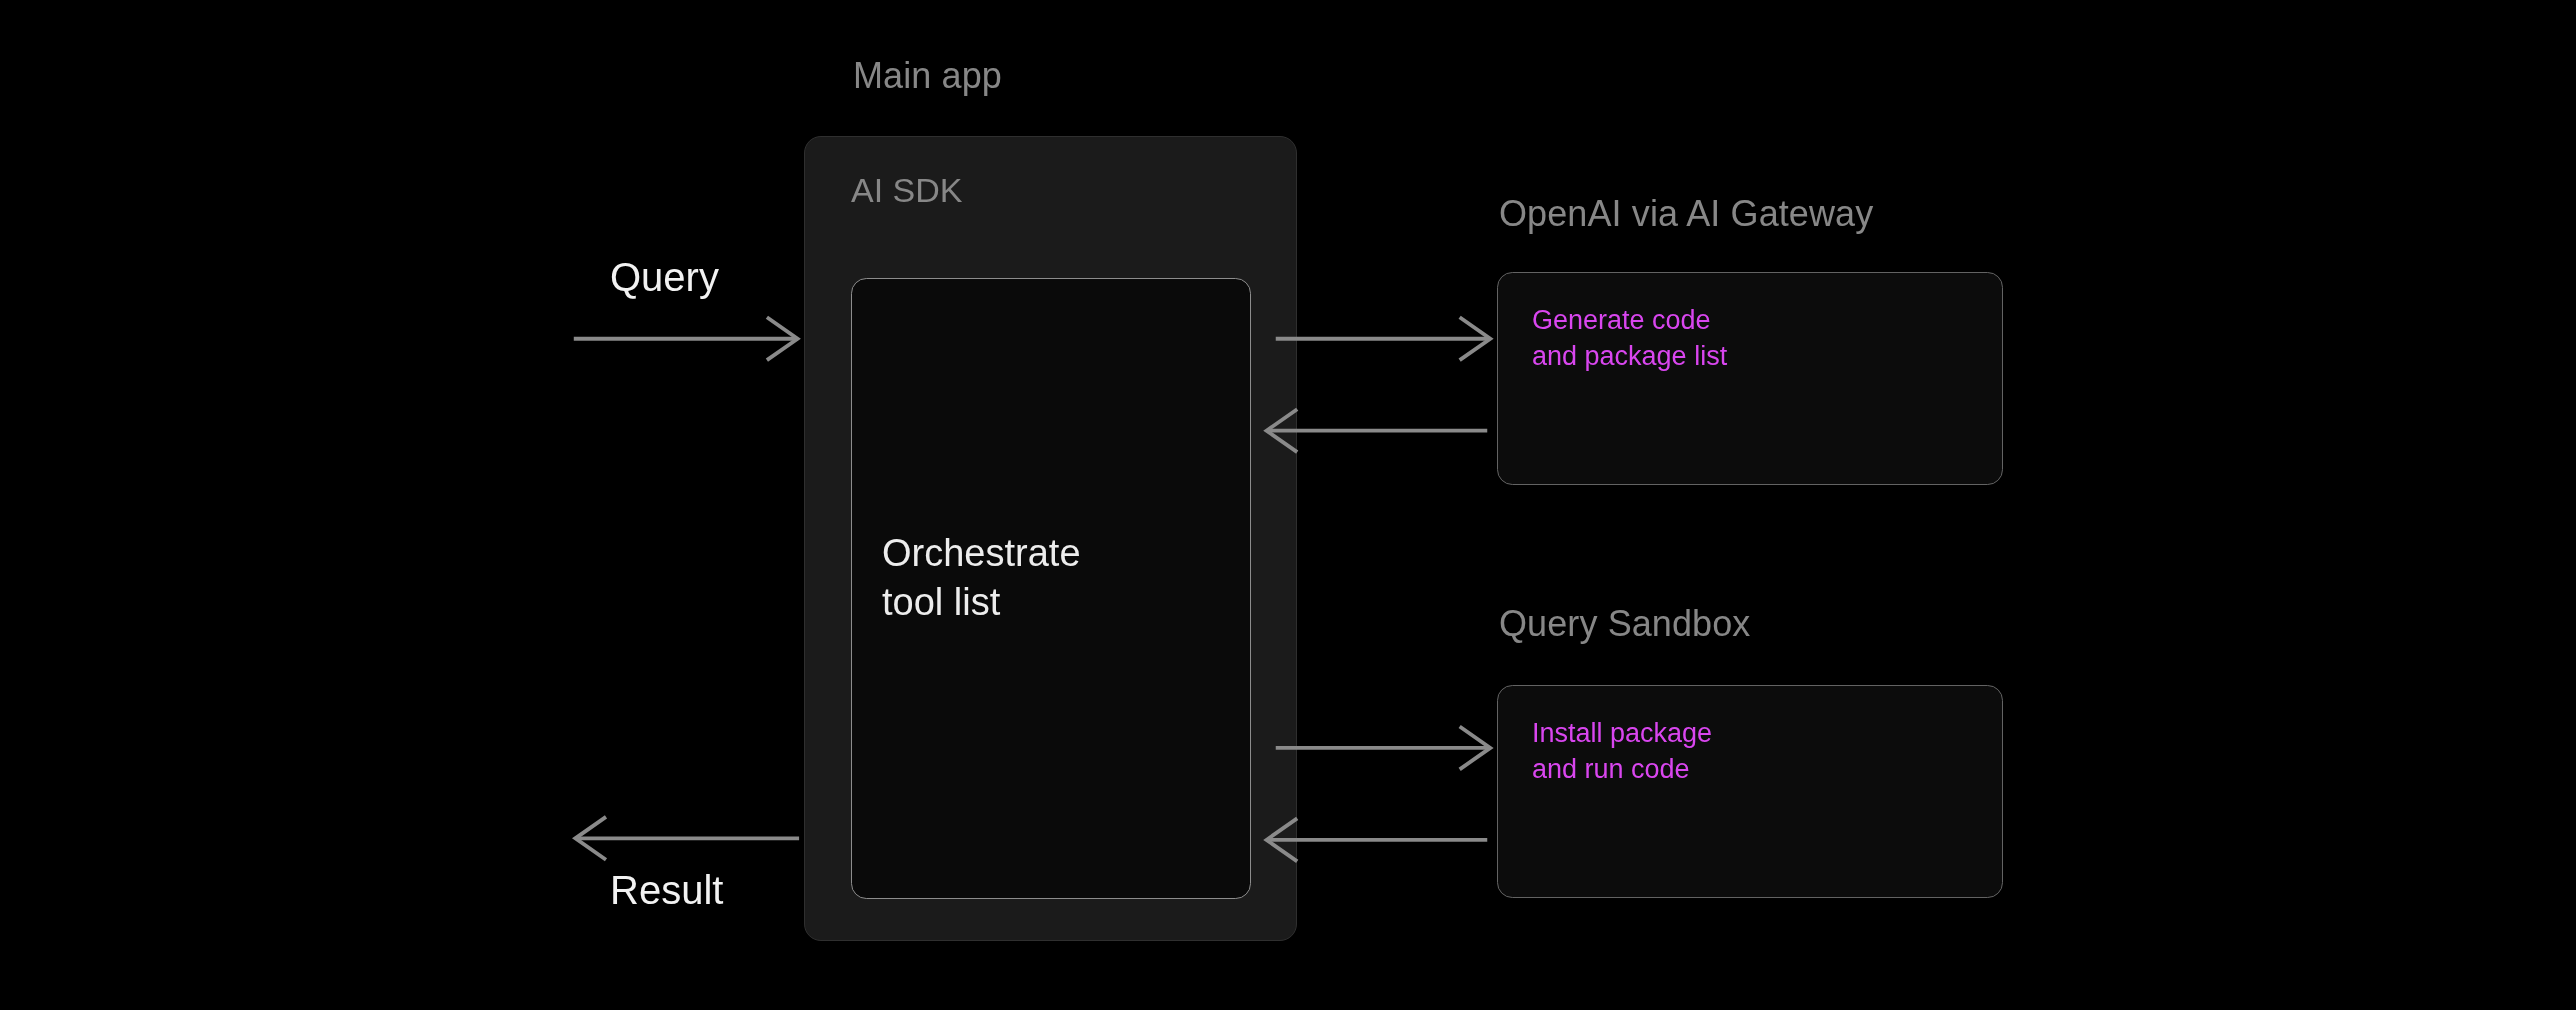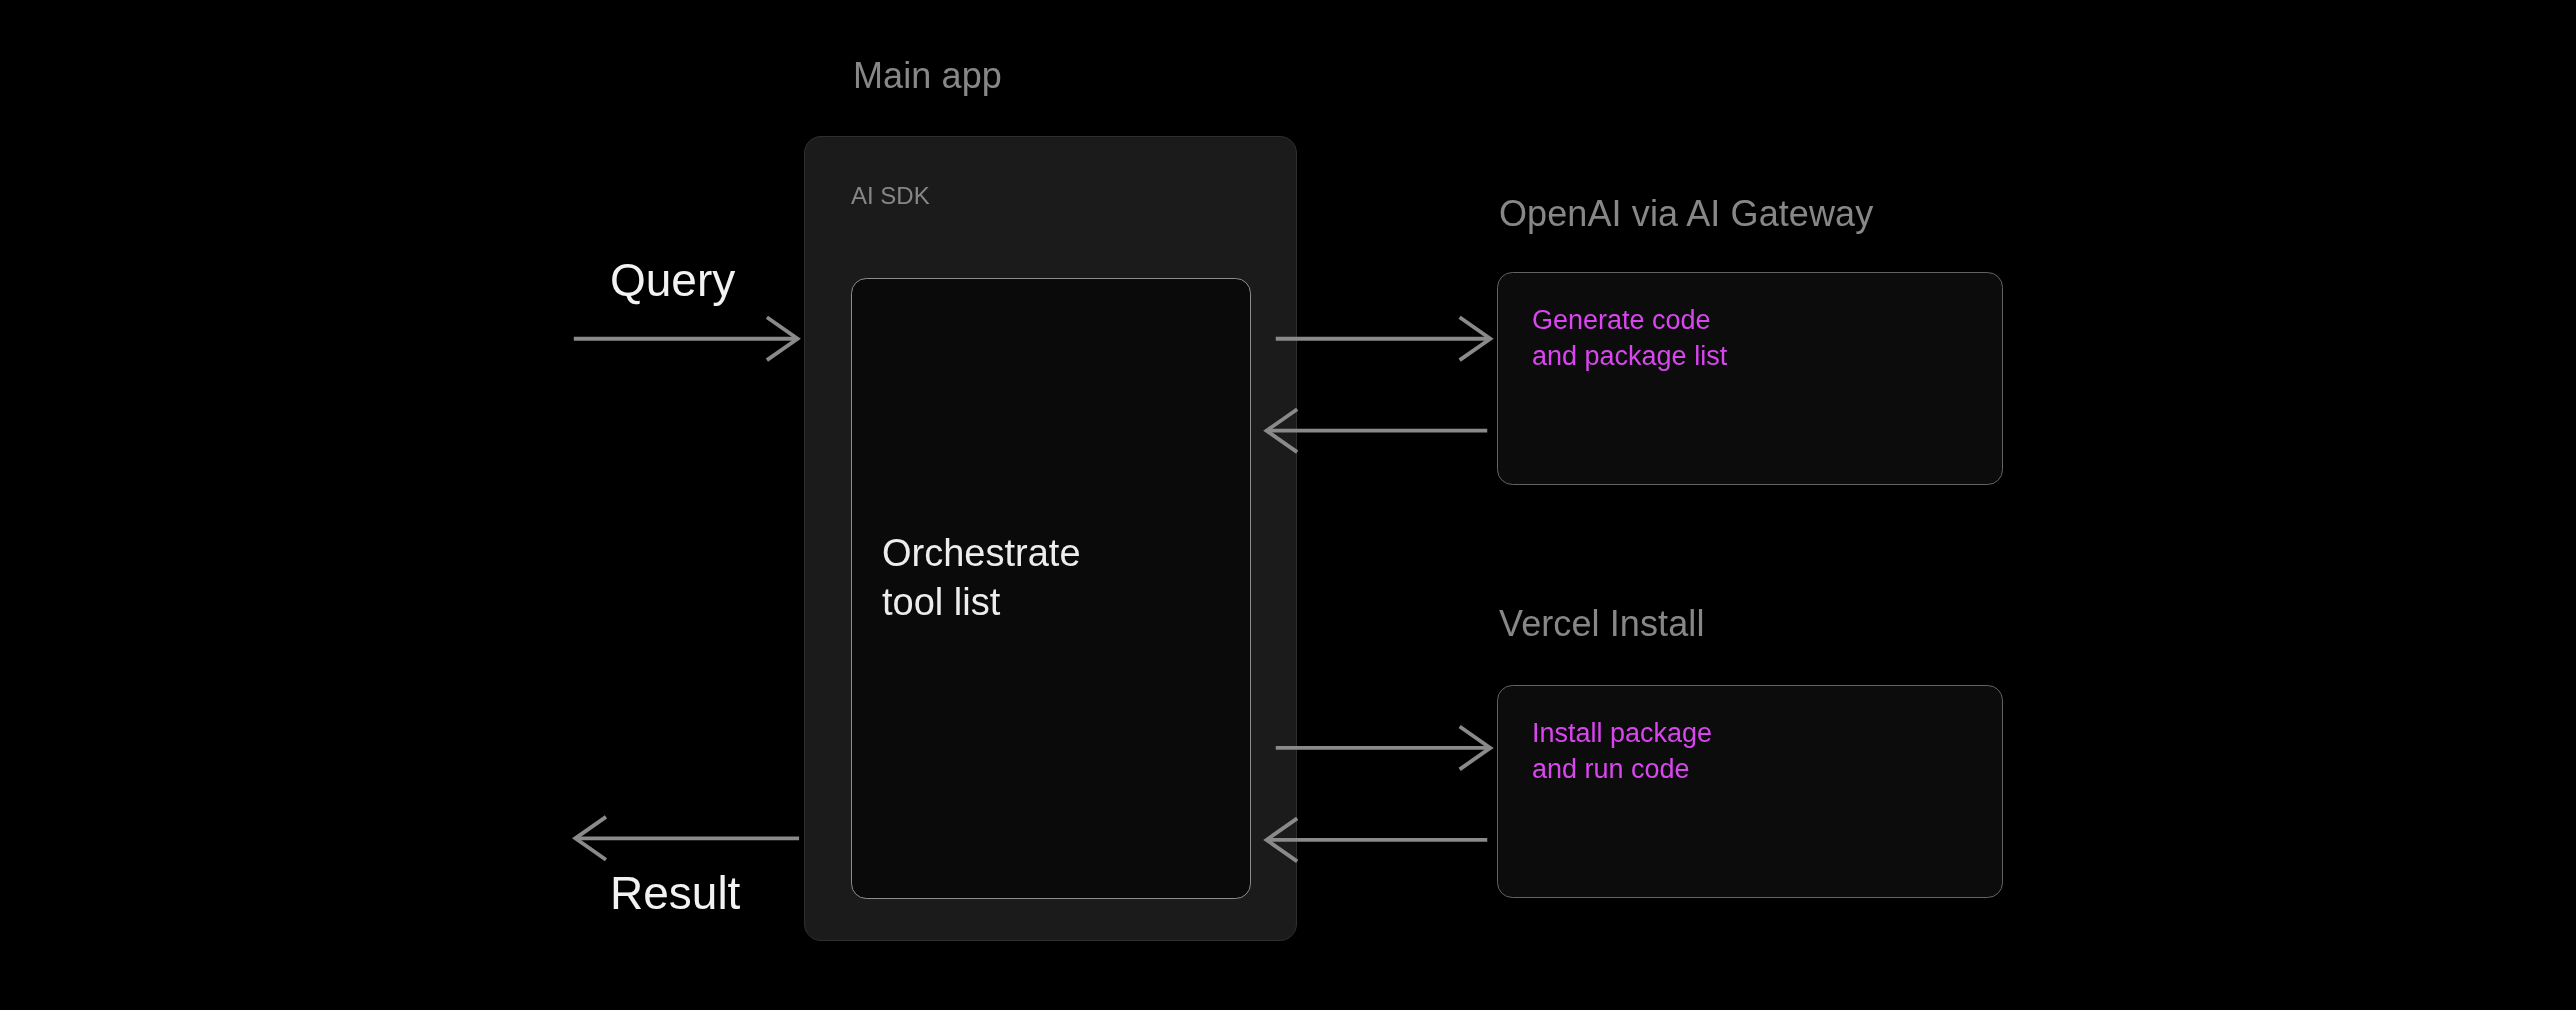--- a/index.html
+++ b/index.html
@@ -47,23 +47,23 @@
     height: 805px;
     background: #1b1b1b;
     border: 0.8px solid #2f2f2f;
     border-radius: 17px;
     box-sizing: border-box;
   }
 
   .inner-label {
     position: absolute;
     left: 851px;
-    top: 184px;
+    top: 173px;
     color: #878787;
-    font-size: 24px;
+    font-size: 34px;
     line-height: 1;
     white-space: nowrap;
   }
 
   
   .inner-card {
     position: absolute;
     left: 851px;
     top: 278px;
     width: 400px;
@@ -105,21 +105,21 @@
     color: #d946ef;
     font-size: 27px;
     line-height: 1.32;
     white-space: pre-line;
   }
 
   
   .io-label {
     position: absolute;
     color: #f2f2f2;
-    font-size: 46px;
+    font-size: 40px;
     line-height: 1;
     white-space: nowrap;
   }
   #label-query  { left: 610px; top: 257px; }
   #label-result { left: 610px; top: 870px; text-align: center; }
 
   
   .arrow-layer {
     position: absolute;
     left: 0;
@@ -157,21 +157,21 @@
   <div class="inner-card-text">Orchestrate
 tool list</div>
 
   <div class="caption" id="caption-openai">OpenAI via AI Gateway</div>
 
   <div class="service-box" id="box-openai">
     <div class="service-box-text">Generate code
 and package list</div>
   </div>
 
-  <div class="caption" id="caption-sandbox">Vercel Install</div>
+  <div class="caption" id="caption-sandbox">Query Sandbox</div>
 
   <div class="service-box" id="box-sandbox">
     <div class="service-box-text">Install package
 and run code</div>
   </div>
 
   <div class="io-label" id="label-query">Query</div>
 
   <div class="io-label" id="label-result">Result</div>
 

